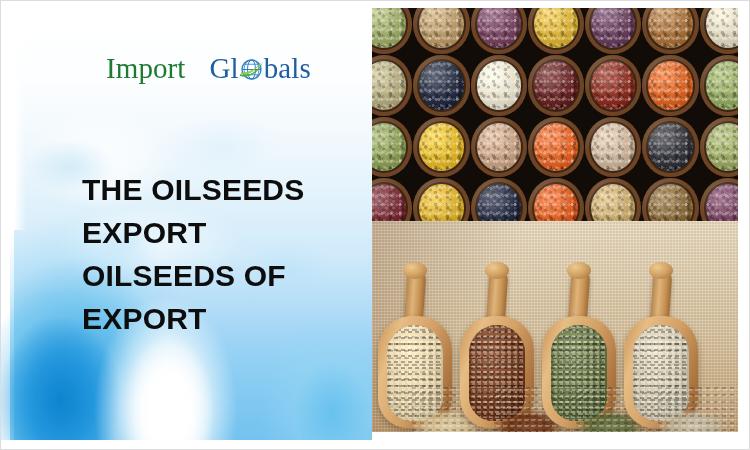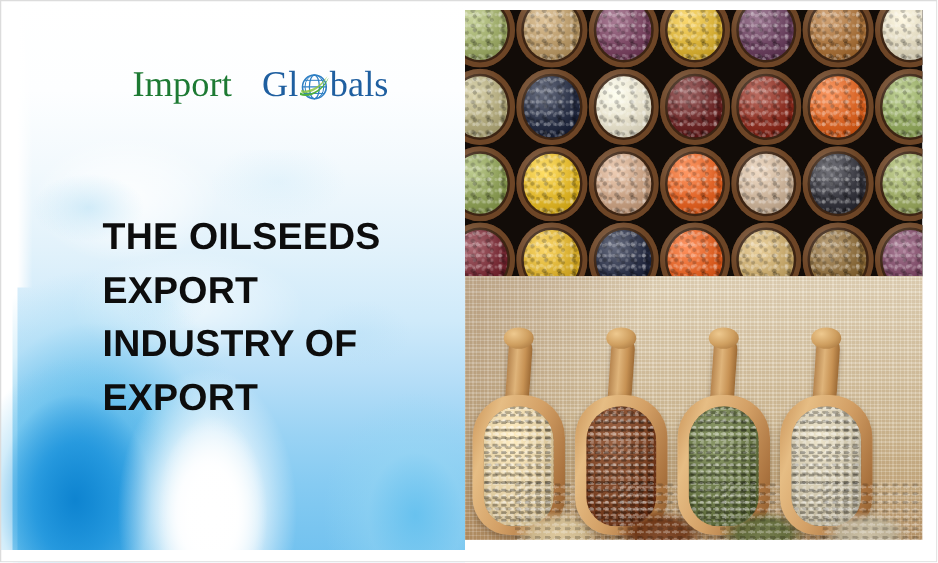--- a/index.html
+++ b/index.html
@@ -269,21 +269,21 @@
         <path d="M2 34 C14 40 34 34 48 10 C40 32 18 44 2 38 Z" fill="#4caf3f"></path>
         <path d="M4 30 C16 33 32 26 46 8 C34 30 16 38 4 34 Z" fill="#8cc63f" opacity="0.85"></path>
       </svg>
     </span>
     <span class="logo-word" id="logo-bals">bals</span>
   </div>
 
   <h1 id="title">
     <span class="tl">THE OILSEEDS</span>
     <span class="tl">EXPORT</span>
-    <span class="tl">INDUSTRY OF</span>
+    <span class="tl">OILSEEDS OF</span>
     <span class="tl">EXPORT</span>
   </h1>
 
   <div id="photos">
 
     <div class="photo" id="photo-beans">
       <div id="bowl-grid">
           <div class="bowl">
             <div class="fill" style="background: radial-gradient(circle at 36% 30%, rgb(192, 205, 140) 0%, rgb(158, 171, 106) 48%, rgb(118, 131, 66) 100%);"></div>
           </div>

